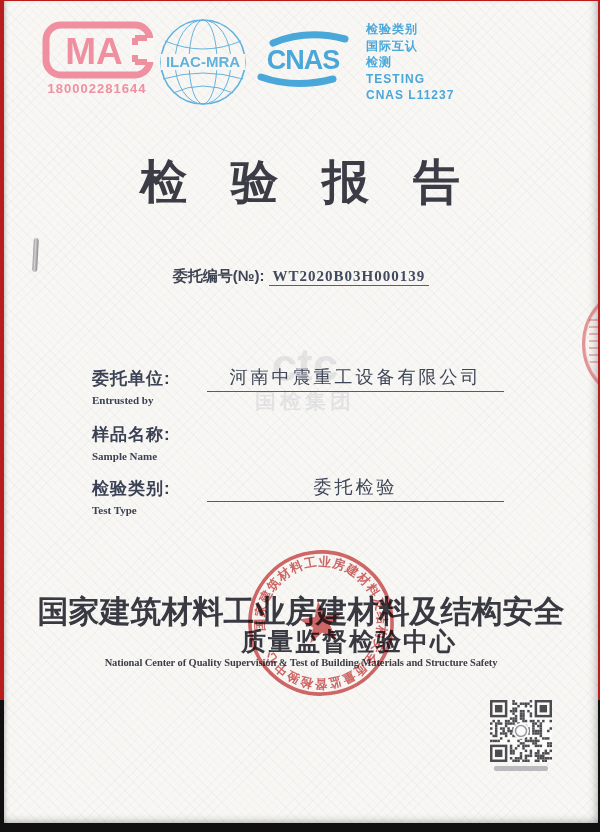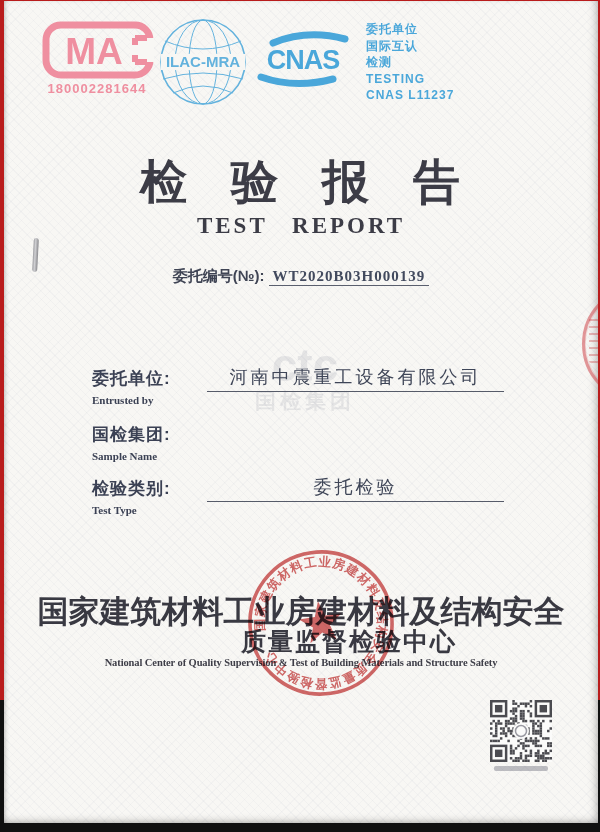--- a/index.html
+++ b/index.html
@@ -94,49 +94,48 @@
       <text x="44" y="50" font-size="15" font-weight="bold" fill="#4aa7da" text-anchor="middle" font-family="Liberation Sans, sans-serif">ILAC-MRA</text>
     </svg>
 
     <svg class="abs" style="left:253px;top:28px;" width="92" height="60" viewBox="0 0 92 60">
       <path d="M16,14 Q50,0 88,10" fill="none" stroke="#4aa7da" stroke-width="7" stroke-linecap="round"></path>
       <path d="M4,48 Q38,60 76,50" fill="none" stroke="#4aa7da" stroke-width="7" stroke-linecap="round"></path>
       <text x="46" y="40" font-size="27" font-weight="bold" fill="#4aa7da" text-anchor="middle" font-family="Liberation Sans, sans-serif" letter-spacing="-1">CNAS</text>
     </svg>
 
     <div class="abs acc-lines">
-      <div>委托单位</div>
+      <div>检验类别</div>
       <div>国际互认</div>
       <div>检测</div>
       <div>TESTING</div>
       <div>CNAS L11237</div>
     </div>
 
     <div class="abs staple"></div>
 
     <div class="abs title-cn">检验报告</div>
-    <div class="abs title-en">TEST REPORT</div>
 
     <div class="abs report-no">
       <span>委托编号(№):</span>
       <span class="no-value">WT2020B03H000139</span>
     </div>
 
     <div class="abs watermark">
       <div class="wm-ctc">ctc</div>
       <div class="wm-group">国检集团</div>
     </div>
 
     <div class="field" id="field-1">
       <div class="label-cn">委托单位:</div>
       <div class="label-en">Entrusted by</div>
       <div class="value-line">河南中震重工设备有限公司</div>
     </div>
     <div class="field" id="field-2">
-      <div class="label-cn">国检集团:</div>
+      <div class="label-cn">样品名称:</div>
       <div class="label-en">Sample Name</div>
     </div>
     <div class="field" id="field-3">
       <div class="label-cn">检验类别:</div>
       <div class="label-en">Test Type</div>
       <div class="value-line">委托检验</div>
     </div>
 
     <div class="abs inst-1">国家建筑材料工业房建材料及结构安全</div>
     <div class="abs inst-2">质量监督检验中心</div>

